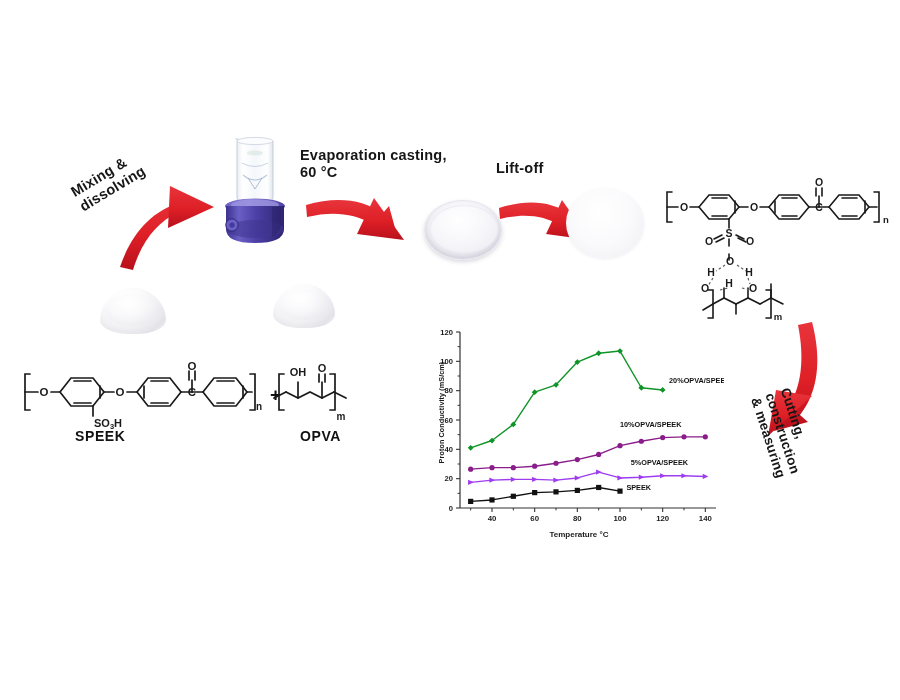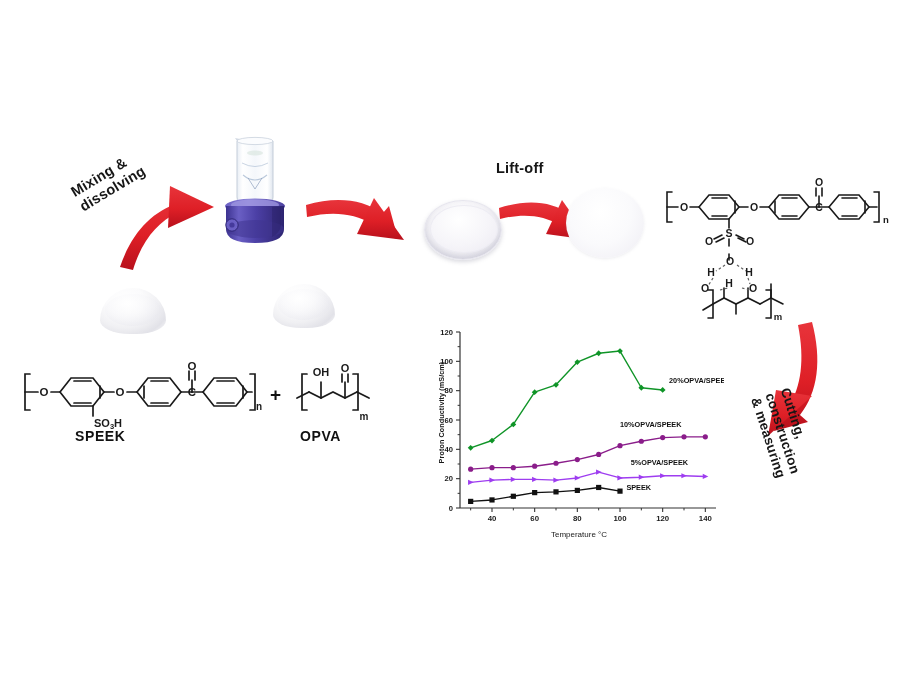--- a/index.html
+++ b/index.html
@@ -79,21 +79,21 @@
     transform-origin: center center;
     letter-spacing: 0.1px;
   }
   .chart-xlabel {
     position: absolute;
     left: 30px;
     top: 208px;
     width: 250px;
     text-align: center;
     font-size: 8px;
-    font-weight: normal;
+    font-weight: bold;
     color: #1a1a1a;
   }
 
   
   .powder {
     border-radius: 50% 50% 45% 45% / 70% 70% 30% 30%;
     background:
       radial-gradient(ellipse at 38% 28%, #ffffff 0%, #fbfbfc 32%, #f0f0f3 58%, #e2e2e8 78%, #ffffff 100%);
     filter: blur(0.4px);
   }
@@ -161,20 +161,22 @@
 
     <g>
       <path d="M812,322 C822,360 818,392 800,415 L808,422 L774,431 L782,399 L789,406
                C801,387 805,360 798,325 Z" fill="url(#redgrad)"></path>
       <path d="M812,396 L768,436 L776,390 Z" fill="url(#redgrad)"></path>
     </g>
   </svg>
 
   <div class="abs step-label lbl-mix">Mixing &amp;
 dissolving</div>
+  <div class="abs step-label lbl-evap">Evaporation casting,
+60 °C</div>
   <div class="abs step-label lbl-lift">Lift-off</div>
   <div class="abs step-label lbl-cut">Cutting,
 construction
 &amp; measuring</div>
 
   <div class="abs" style="left:212px;top:133px;width:86px;height:118px;">
     <svg width="86" height="118" viewBox="0 0 86 118">
       <defs>
         <linearGradient id="glassG" x1="0" y1="0" x2="1" y2="0">
           <stop offset="0%" stop-color="#e9eef5"></stop>
@@ -272,21 +274,21 @@
       <text x="178" y="38" font-family="Liberation Sans, sans-serif" font-size="11.5" font-weight="bold" fill="#1a1a1a" text-anchor="middle">C</text>
       <text x="80" y="69" font-family="Liberation Sans, sans-serif" font-size="11" font-weight="bold" fill="#1a1a1a" text-anchor="start">SO<tspan font-size="7.5" dy="2">3</tspan><tspan dy="-2">H</tspan></text>
       <text x="245" y="52" font-family="Liberation Sans, sans-serif" font-size="10" font-weight="bold" fill="#1a1a1a" text-anchor="middle">n</text>
     </svg>
   </div>
 
   <div class="abs chem-name" style="left:75px;top:428px;">SPEEK</div>
 
   <div class="abs plus-sign" style="left:270px;top:384px;">+</div>
 
-  <div class="abs" style="left:291px;top:354px;width:110px;height:72px;">
+  <div class="abs" style="left:268px;top:354px;width:110px;height:72px;">
     <svg width="110" height="72" viewBox="0 0 110 72">
       <g stroke="#1a1a1a" stroke-width="1.7" fill="none" stroke-linecap="round">
 
         <path d="M16,20 L11,20 L11,56 L16,56"></path>
 
         <path d="M6,44 L18,38"></path>
         <path d="M18,38 L30,44 L42,38 L54,44 L66,38"></path>
 
         <path d="M30,44 L30,28"></path>
 

